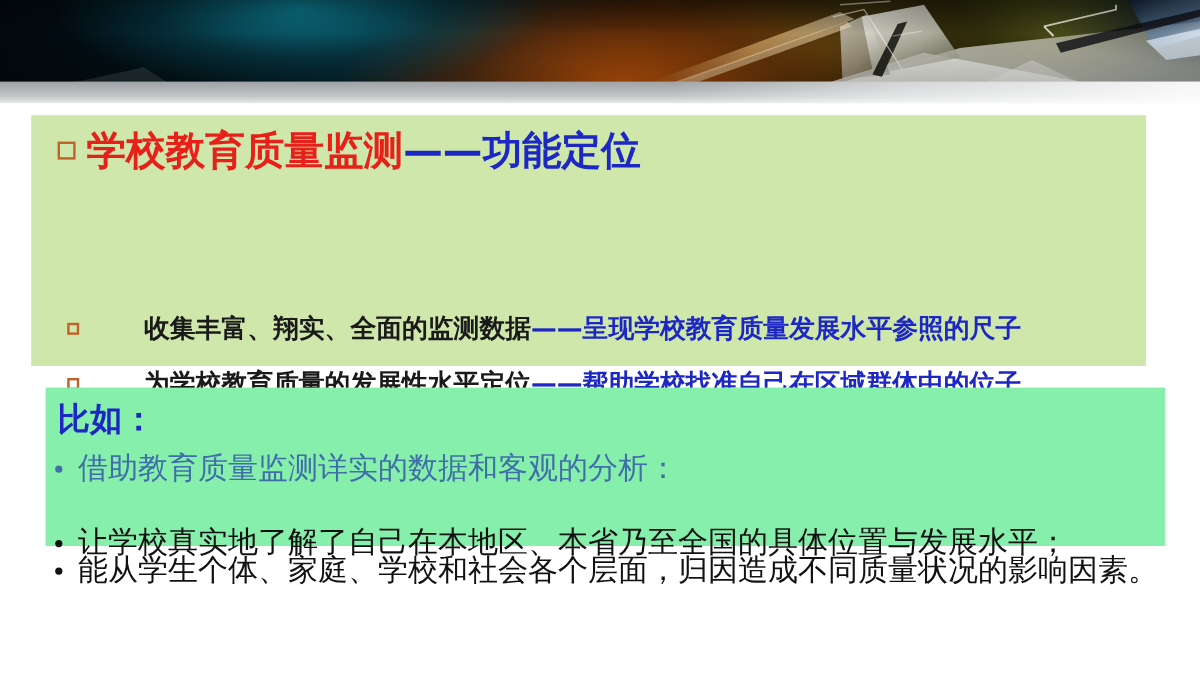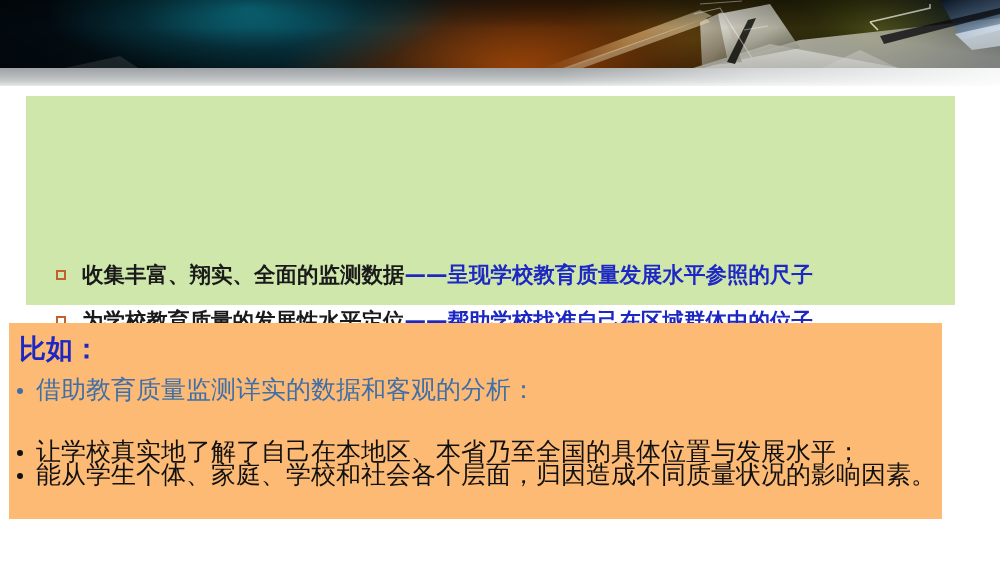--- a/index.html
+++ b/index.html
@@ -96,32 +96,32 @@
   }
   .gb-row .sq {
     display: inline-block;
     width: 10px; height: 10px;
     border: 2px solid #c0622a;
     background: transparent;
     vertical-align: 2px;
     margin-right: 16px;
     box-sizing: border-box;
   }
-  .gb-row .b-black { color: #1a1a1a; }
+  .gb-row .b-black { color: #1a1a1a; margin-left: 38px; }
   .gb-row .b-blue  { color: #1d27c4; }
   #gb-row-0 { top: 164px; }
   #gb-row-1 { top: 210px; }
   #gb-row-2 { top: 256px; }
 
   
   .gray-box {
     position: absolute;
-    left: 9px; top: 323px;
-    width: 933px; height: 196px;
-    background: #fdba74;
+    left: 38px; top: 323px;
+    width: 933px; height: 132px;
+    background: #86efac;
   }
   .xb-heading {
     position: absolute;
     left: 10px; top: 8px;
     font-size: 27px;
     font-weight: bold;
     color: #1d27c4;
     white-space: nowrap;
     font-family: "DejaVu Sans", "Liberation Sans", sans-serif;
   }
@@ -204,20 +204,23 @@
       <polygon points="820,69 860,50 900,69" fill="#ffffff" opacity="0.35"></polygon>
     </svg>
     <div class="banner-grad-b"></div>
   </div>
 
   <div class="gray-band"></div>
   <div class="gray-band-hl"></div>
 
   <div class="green-box">
 
+    <div class="gb-title">
+      <span class="sq"></span><span class="t-red">学校教育质量监测</span><span class="t-blue">——功能定位</span>
+    </div>
 
     <div class="gb-row" id="gb-row-0">
       <span class="sq"></span><span class="b-black">收集丰富、翔实、全面的监测数据</span><span class="b-blue">——呈现学校教育质量发展水平参照的尺子</span>
     </div>
 
     <div class="gb-row" id="gb-row-1">
       <span class="sq"></span><span class="b-black">为学校教育质量的发展性水平定位</span><span class="b-blue">——帮助学校找准自己在区域群体中的位子</span>
     </div>
 
     <div class="gb-row" id="gb-row-2">

